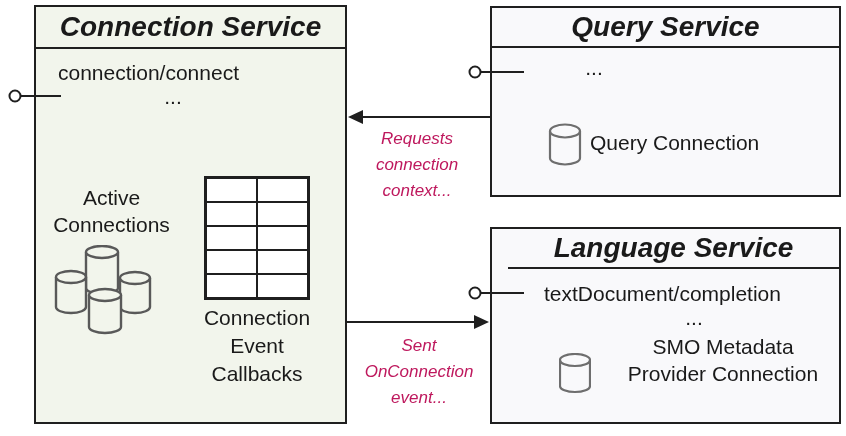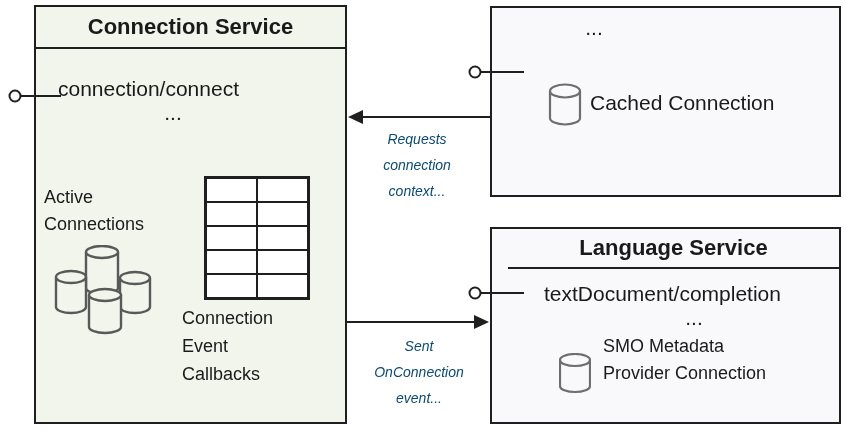--- a/index.html
+++ b/index.html
@@ -7,47 +7,47 @@
     position:relative;width:846px;height:436px;background:#ffffff;overflow:hidden;
     font-family:"Liberation Sans",sans-serif;color:#1a1a1a;
   }
   .box{position:absolute;border:2px solid #1f1f1f;box-sizing:border-box;display:flex;flex-direction:column;}
   .box-conn{left:34px;top:5px;width:313px;height:419px;background:#f2f5ec;}
   .box-query{left:490px;top:6px;width:351px;height:191px;background:#f9f9fb;}
   .box-lang{left:490px;top:227px;width:351px;height:197px;background:#f9f9fb;padding-left:16px;}
   .box-header{
     flex:0 0 auto;height:40px;border-bottom:2px solid #1f1f1f;
     display:flex;align-items:center;justify-content:center;
-    font-size:22px;font-weight:bold;letter-spacing:0px;
+    font-size:28px;font-weight:bold;letter-spacing:0px;font-style:italic;
   }
   .box-hdr-sm{height:38px;}
   .box-body{flex:1 1 auto;position:relative;}
   .methods{position:absolute;font-size:21px;line-height:31px;white-space:nowrap;}
   .methods .ellipsis{text-align:center;line-height:18px;font-size:21px;}
-  .m-conn{left:22px;top:24px;width:230px;}
+  .m-conn{left:22px;top:8px;width:230px;}
   .m-query{left:36px;top:11px;width:132px;}
   .m-lang{left:36px;top:9px;width:300px;}
-  .center-label{position:absolute;text-align:left;font-size:18px;line-height:27px;white-space:pre-line;}
+  .center-label{position:absolute;text-align:center;font-size:21px;line-height:27px;white-space:pre-line;}
   .active-label{left:8px;top:135px;width:135px;}
   .cb-label{left:146px;top:255px;width:150px;line-height:28px;}
   .smo-label{left:95px;top:64px;width:240px;}
   .cached-label{position:absolute;left:98px;top:83px;font-size:21px;white-space:nowrap;}
   .cluster-svg{position:absolute;left:18px;top:196px;}
   .cyl-query{position:absolute;left:56px;top:72px;}
   .cyl-lang{position:absolute;left:51px;top:84px;}
   .cb-table{
     position:absolute;left:168px;top:127px;width:106px;height:124px;
     border:2px solid #1f1f1f;box-sizing:border-box;background:#ffffff;
     display:grid;
   }
   .cb-cell{border:1px solid #1f1f1f;background:#ffffff;}
   .overlay{position:absolute;left:0;top:0;width:846px;height:436px;pointer-events:none;z-index:5;}
   .arrow-label{
-    position:absolute;z-index:6;font-style:italic;font-size:14px;line-height:26px;
-    text-align:center;white-space:pre-line;color:#0c4a6e;
+    position:absolute;z-index:6;font-style:italic;font-size:17px;line-height:26px;
+    text-align:center;white-space:pre-line;color:#be185d;
   }
   .lbl-requests{left:352px;top:126px;width:130px;}
   .lbl-sent{left:348px;top:333px;width:142px;}
 </style>
 </head>
 <body>
 
 <div class="canvas">
 
   <div class="box box-conn">
@@ -87,31 +87,32 @@
           <div class="cb-cell"></div>
           <div class="cb-cell"></div>
         </div>
       <div class="center-label cb-label">Connection
 Event
 Callbacks</div>
     </div>
   </div>
 
   <div class="box box-query">
+    <div class="box-header box-hdr-sm">Query Service</div>
     <div class="box-body">
       <div class="methods m-query">
         <div class="ellipsis">...</div>
       </div>
       <svg class="cyl-query" width="34" height="50" viewBox="0 0 34 50">
         <g stroke="#6e6e6e" stroke-width="2.2" fill="none">
           <path d="M 2 11 L 2 38 A 15 6.5 0 0 0 32 38 L 32 11"></path>
           <ellipse cx="17" cy="11" rx="15" ry="6.5"></ellipse>
         </g>
       </svg>
-      <div class="cached-label">Cached Connection</div>
+      <div class="cached-label">Query Connection</div>
     </div>
   </div>
 
   <div class="box box-lang">
     <div class="box-header box-hdr-sm">Language Service</div>
     <div class="box-body">
       <div class="methods m-lang">
         <div>textDocument/completion</div>
         <div class="ellipsis">...</div>
       </div>

